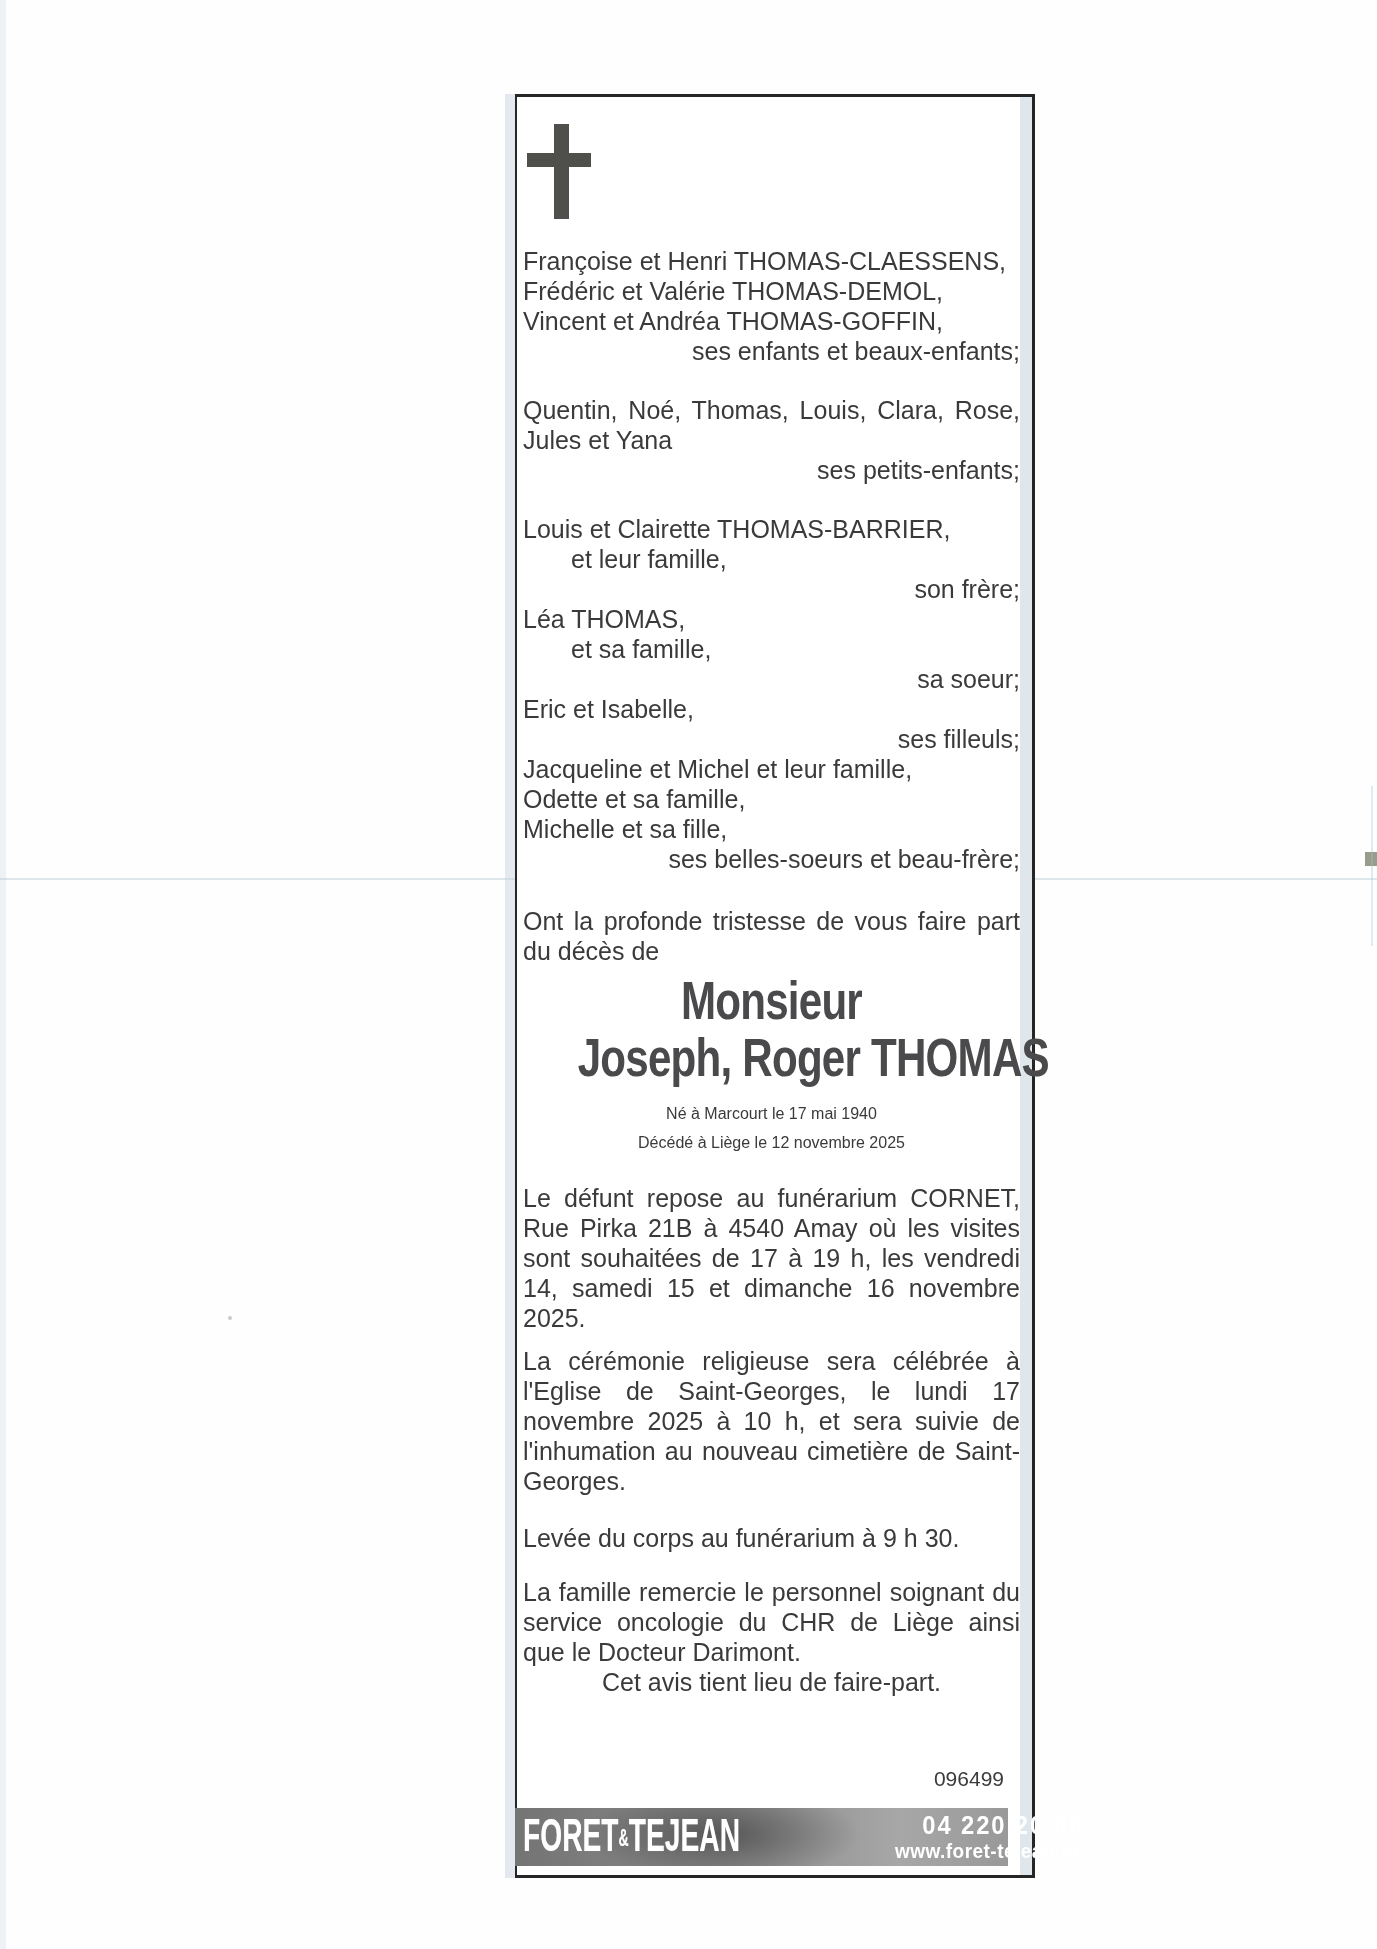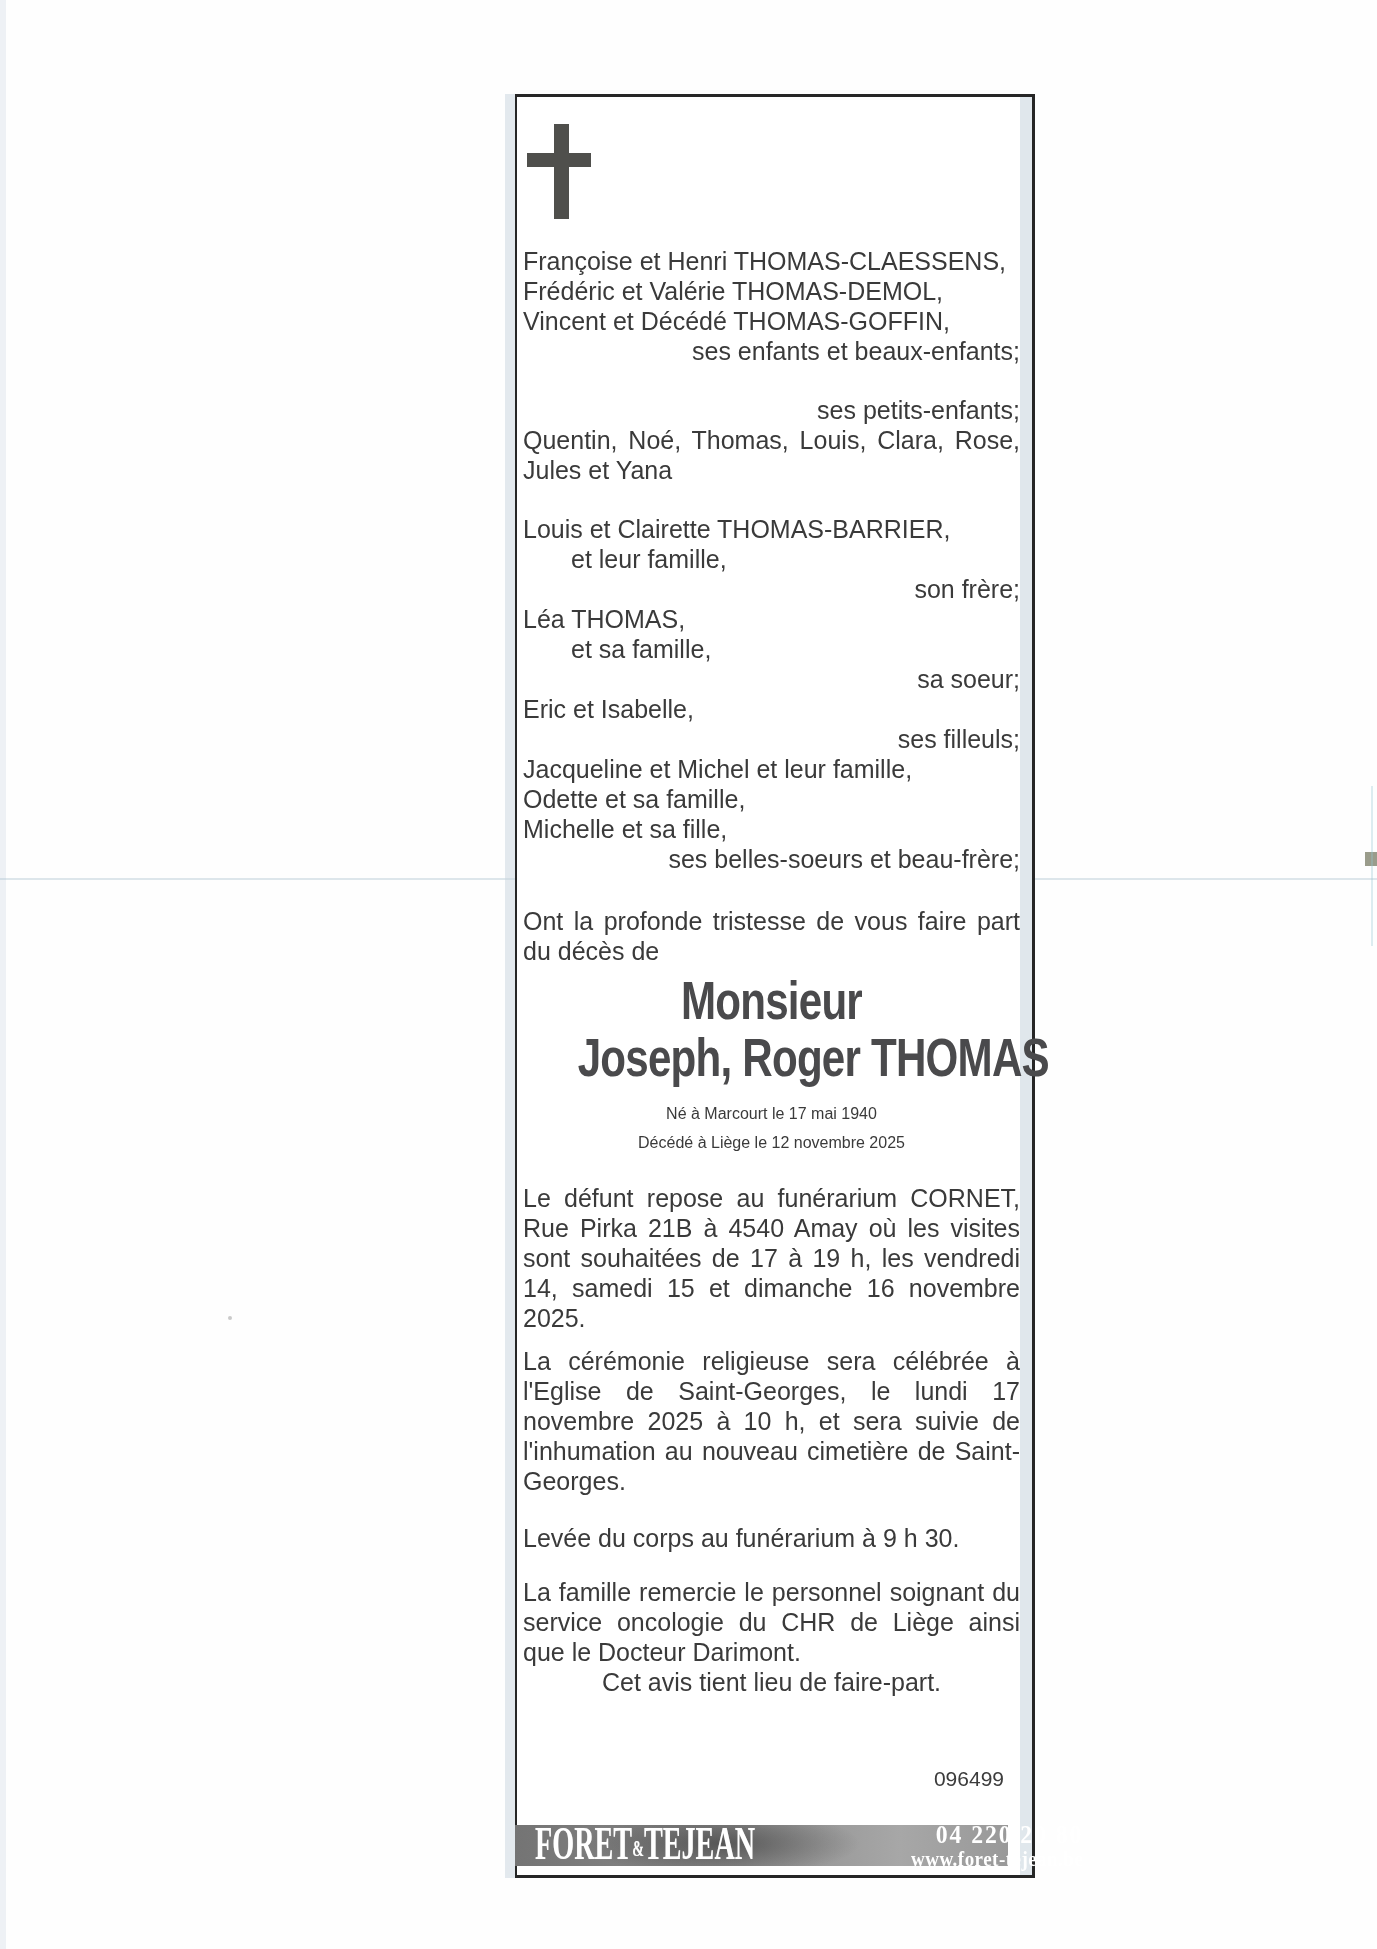--- a/index.html
+++ b/index.html
@@ -54,26 +54,26 @@
   .p-repose{margin-top:26px;}
   .p-ceremony{margin-top:13px;}
   .p-levee{margin-top:27px;}
   .p-thanks{margin-top:24px;}
   .p-condol{margin-top:22px;}
   .p-notice{margin-top:0;text-align:center;}
 
   .ref-code{position:absolute;right:28px;bottom:84px;font-size:21px;line-height:24px;color:#3c3c3c;}
 
   .logo-bar{
-    position:absolute;left:-2px;right:24px;bottom:9px;height:41px;
+    position:absolute;left:-2px;right:24px;bottom:9px;height:58px;
     background:
       radial-gradient(ellipse 45% 130% at 42% 45%, rgba(45,45,45,.55), rgba(0,0,0,0) 62%),
       linear-gradient(90deg,#747474,#8b8b8b 45%,#a7a7a7 78%,#999999);
     display:flex;align-items:center;justify-content:space-between;
-    padding:0 10px 0 20px;box-sizing:border-box;font-family:Liberation Serif, serif;
+    padding:0 10px 0 8px;box-sizing:border-box;
   }
   .logo-name{color:#fff;font-weight:bold;font-size:47px;line-height:47px;
              transform:scaleX(.6);transform-origin:left center;white-space:nowrap;
              text-shadow:0 0 1px rgba(255,255,255,.4);}
   .logo-amp{font-size:.5em;vertical-align:middle;}
   .logo-contact{text-align:right;color:#fff;font-weight:bold;line-height:1.1;
                 transform:scaleX(.95);transform-origin:right center;white-space:nowrap;}
   .logo-phone{font-size:25px;letter-spacing:2px;}
   .logo-web{font-size:20px;letter-spacing:.5px;}
 </style>
@@ -94,27 +94,27 @@
 
   <div class="cross-wrap">
     <div class="cross-v"></div>
     <div class="cross-h"></div>
   </div>
 
 
   <div class="group g1">
     <div class="line">Françoise et Henri THOMAS-CLAESSENS,</div>
     <div class="line">Frédéric et Valérie THOMAS-DEMOL,</div>
-    <div class="line">Vincent et Décédé THOMAS-GOFFIN,</div>
+    <div class="line">Vincent et Andréa THOMAS-GOFFIN,</div>
     <div class="line relation">ses enfants et beaux-enfants;</div>
   </div>
 
   <div class="group g2">
+    <div class="line justify">Quentin, Noé, Thomas, Louis, Clara, Rose, Jules et Yana</div>
     <div class="line relation">ses petits-enfants;</div>
-    <div class="line justify">Quentin, Noé, Thomas, Louis, Clara, Rose, Jules et Yana</div>
   </div>
 
   <div class="group g3">
     <div class="line">Louis et Clairette THOMAS-BARRIER,</div>
     <div class="line indent">et leur famille,</div>
     <div class="line relation">son frère;</div>
   </div>
 
   <div class="group">
     <div class="line">Léa THOMAS,</div>

